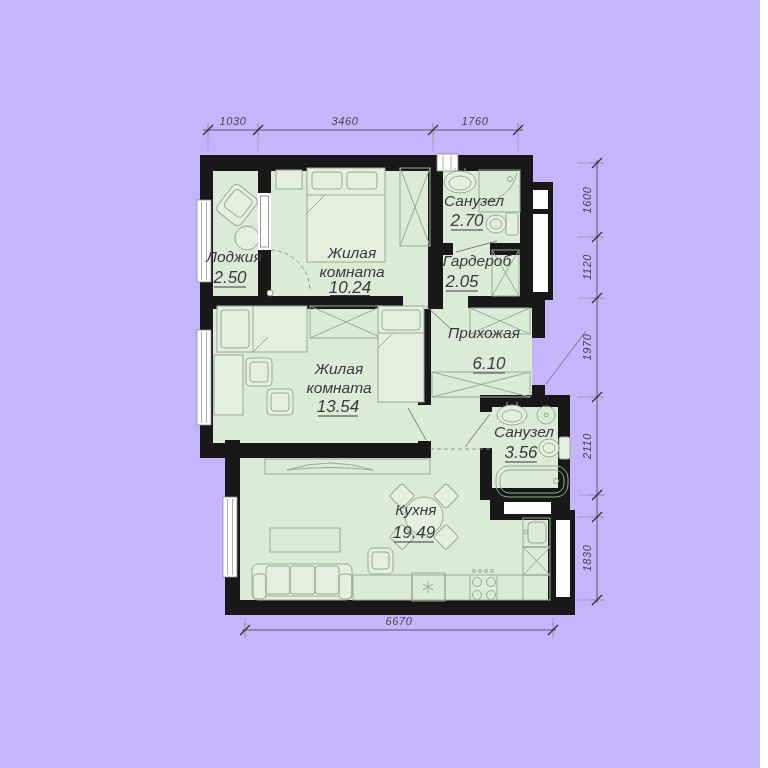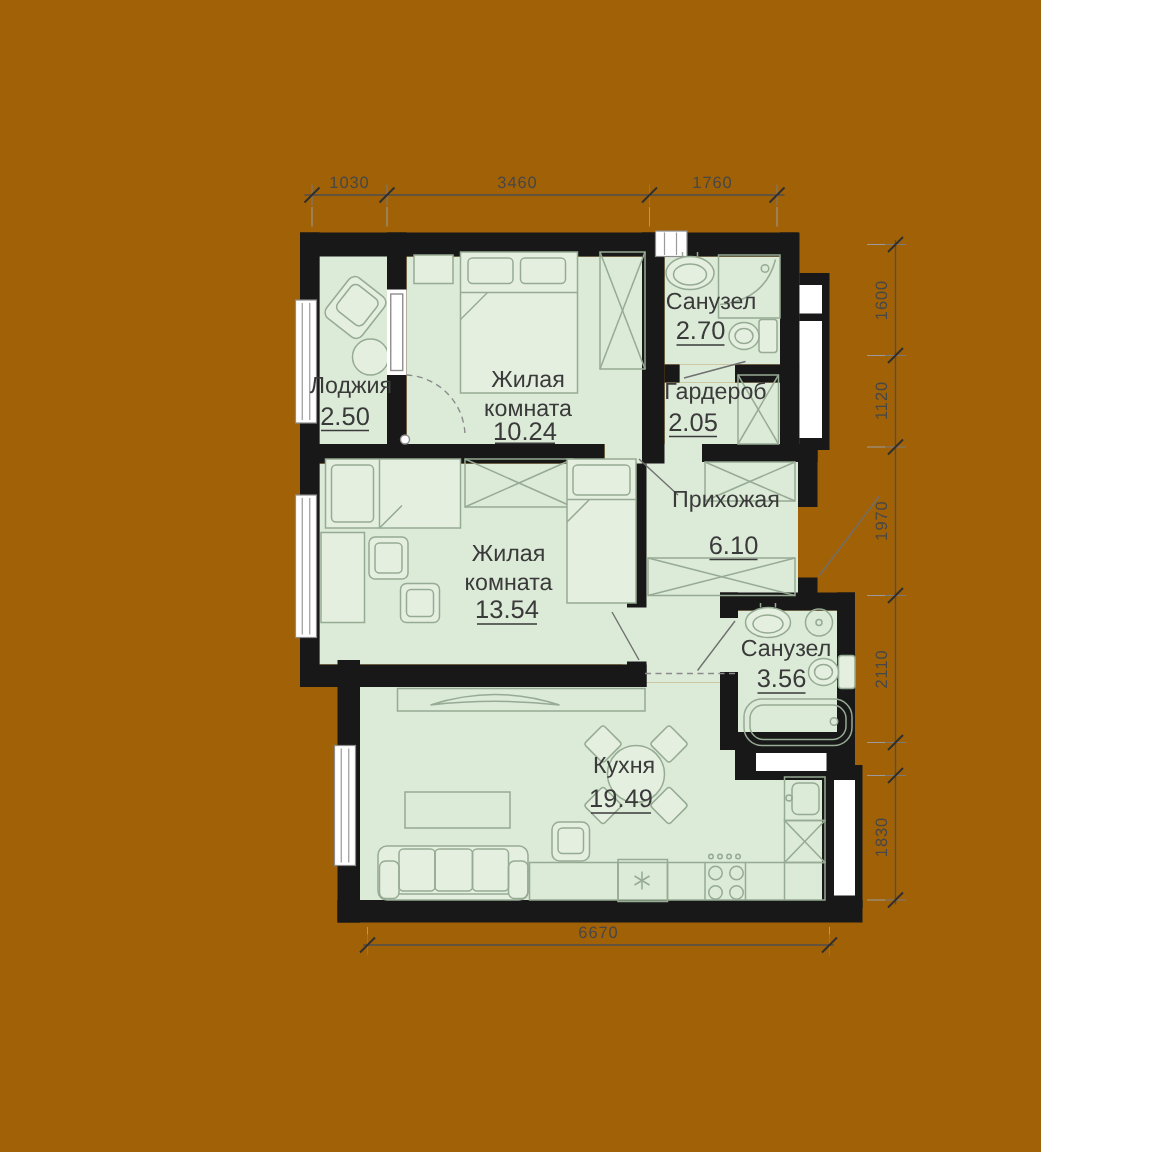--- a/index.html
+++ b/index.html
@@ -1,16 +1,16 @@
 <!DOCTYPE html>
 <html><head>
 <meta charset="utf-8">
 <style>
   html,body{margin:0;padding:0;background:#ffffff;}
-  .stage{width:694px;height:768px;position:relative;background:#a16207;overflow:hidden;}
+  .stage{width:760px;height:768px;position:relative;background:#c4b5fd;overflow:hidden;font-style:italic;}
   svg{display:block;}
   svg text{font-family:"Liberation Sans", sans-serif;}
   .room-label{font-size:15.5px;fill:#3a3a3a;text-anchor:middle;}
   .room-area{font-size:17px;fill:#3a3a3a;text-anchor:middle;}
   .dim-text{font-size:11px;fill:#474747;text-anchor:middle;letter-spacing:0.6px;}
   .wall{fill:#181818;stroke:none;}
   .room{fill:#dcead8;stroke:none;}
   .niche{fill:#ffffff;stroke:none;}
   .win{fill:#ffffff;stroke:#8c8c8c;stroke-width:0.8;}
   .winline{stroke:#9a9a9a;stroke-width:0.8;}

